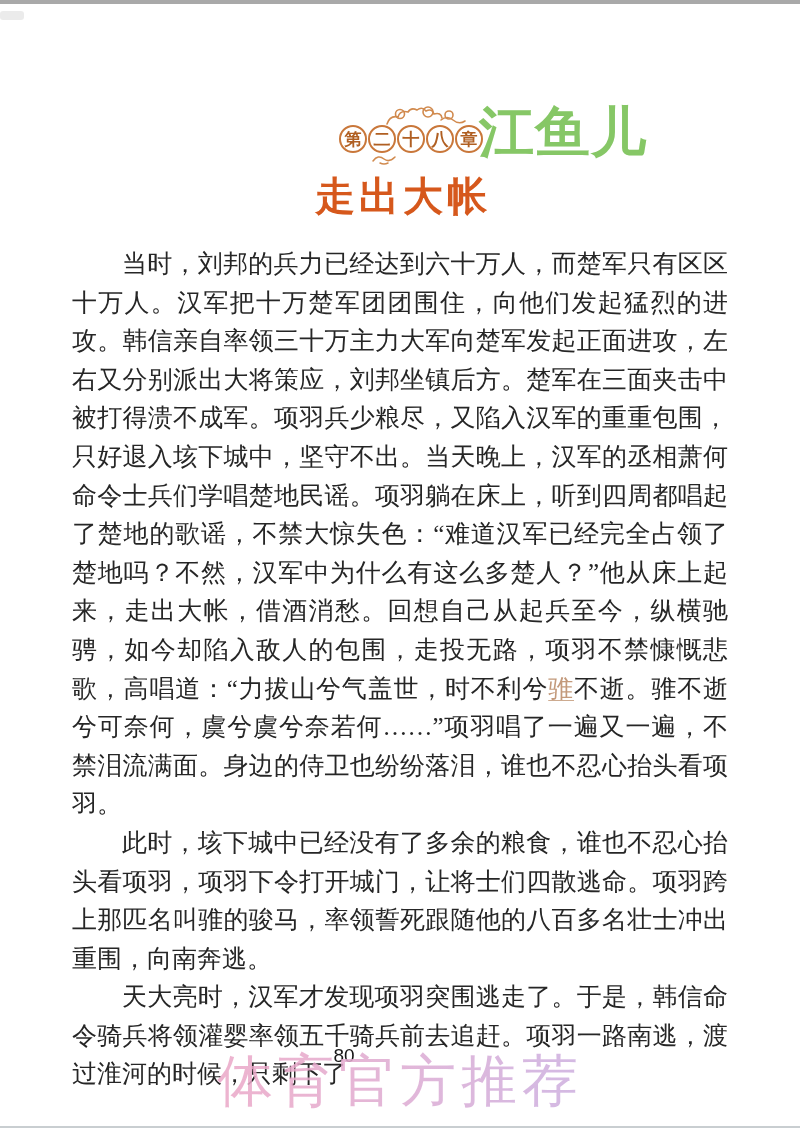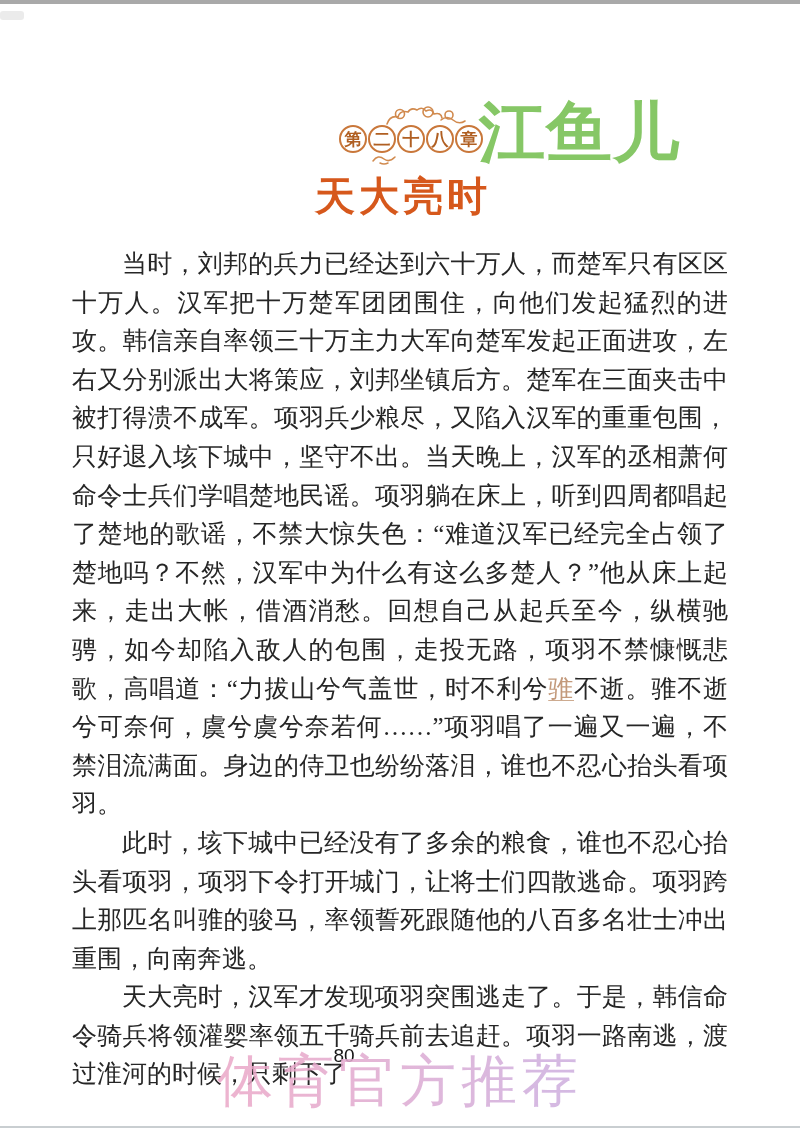--- a/index.html
+++ b/index.html
@@ -27,21 +27,21 @@
     display: inline-flex; align-items: center; justify-content: center;
     font-size: 17px; font-weight: bold; color: #b05f22;
     background: #fff; margin: 0 0.5px;
     font-family: "Liberation Serif", serif;
   }
   .swirl-ornament { display: block; margin: 1px auto 0 34px; }
 
   .brand-watermark {
     position: absolute; left: 479px; top: -2px;
     font-family: "Liberation Sans", sans-serif;
-    font-size: 66px; line-height: 92px; font-weight: bold;
+    font-size: 55px; line-height: 92px; font-weight: bold;
     color: #86c766; letter-spacing: 1px; white-space: nowrap;
   }
   .chapter-title {
     position: absolute; left: 315px; top: 86px;
     font-size: 40px; line-height: 46px; font-weight: bold;
     color: #d6581c; letter-spacing: 4px; white-space: nowrap;
     font-family: "Liberation Serif", serif;
   }
 
   
@@ -102,21 +102,21 @@
         <span class="badge-circle">八</span>
         <span class="badge-circle">章</span>
       </div>
       <svg class="swirl-ornament" width="26" height="12" viewBox="0 0 26 12">
         <path d="M2,7 q5,-7 11,-2 q5,4 11,-2 M9,9 q4,2 8,0" fill="none" stroke="#d18a4e" stroke-width="1.5" stroke-linecap="round"></path>
       </svg>
     </div>
 
     <div class="brand-watermark">江鱼儿</div>
 
-    <h1 class="chapter-title">天大亮时</h1>
+    <h1 class="chapter-title">走出大帐</h1>
   </div>
 
   <div class="body-text">
     <p><span>当时，刘邦的兵力已经达到六十万人，而楚军只有区区十万人。汉军把十万楚军团团围住，向他们发起猛烈的进攻。韩信亲自率领三十万主力大军向楚军发起正面进攻，左右又分别派出大将策应，刘邦坐镇后方。楚军在三面夹击中被打得溃不成军。项羽兵少粮尽，又陷入汉军的重重包围，只好退入垓下城中，坚守不出。当天晚上，汉军的丞相萧何命令士兵们学唱楚地民谣。项羽躺在床上，听到四周都唱起了楚地的歌谣，不禁大惊失色：“难道汉军已经完全占领了楚地吗？不然，汉军中为什么有这么多楚人？”他从床上起来，走出大帐，借酒消愁。回想自己从起兵至今，纵横驰骋，如今却陷入敌人的包围，走投无路，项羽不禁慷慨悲歌，高唱道：“力拔山兮气盖世，时不利兮</span><a class="term-link">骓</a><span>不逝。骓不逝兮可奈何，虞兮虞兮奈若何……”项羽唱了一遍又一遍，不禁泪流满面。身边的侍卫也纷纷落泪，谁也不忍心抬头看项羽。</span></p>
     <p><span>此时，垓下城中已经没有了多余的粮食，谁也不忍心抬头看项羽，项羽下令打开城门，让将士们四散逃命。项羽跨上那匹名叫骓的骏马，率领誓死跟随他的八百多名壮士冲出重围，向南奔逃。</span></p>
     <p><span>天大亮时，汉军才发现项羽突围逃走了。于是，韩信命令骑兵将领灌婴率领五千骑兵前去追赶。项羽一路南逃，渡过淮河的时候，只剩下了</span></p>
   </div>
 
   <div class="page-number">80</div>
 

